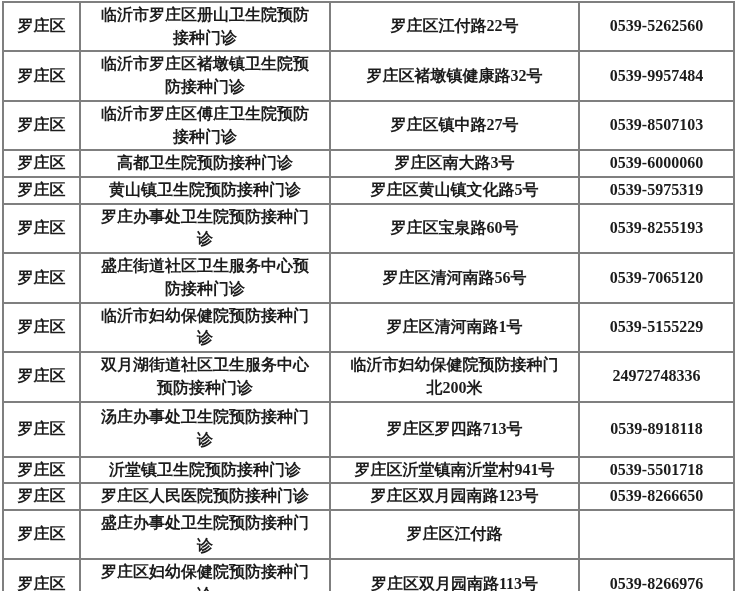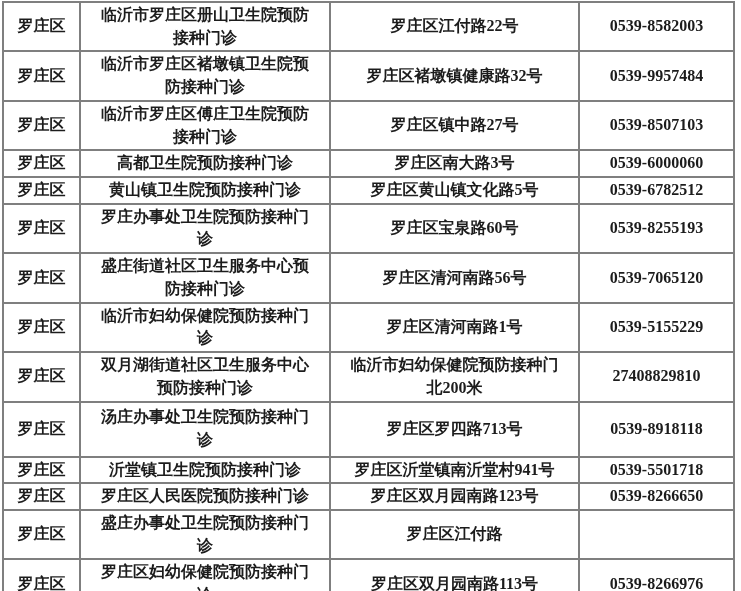--- a/index.html
+++ b/index.html
@@ -48,21 +48,21 @@
       <col class="c-name">
       <col class="c-address">
       <col class="c-phone">
   </colgroup>
   <tbody>
     <tr>
       <td>罗庄区</td>
       <td>临沂市罗庄区册山卫生院预防
 接种门诊</td>
       <td>罗庄区江付路22号</td>
-      <td>0539-8582003</td>
+      <td>0539-5262560</td>
     </tr>
     <tr>
       <td>罗庄区</td>
       <td>临沂市罗庄区褚墩镇卫生院预
 防接种门诊</td>
       <td>罗庄区褚墩镇健康路32号</td>
       <td>0539-9957484</td>
     </tr>
     <tr>
       <td>罗庄区</td>
@@ -74,21 +74,21 @@
     <tr>
       <td>罗庄区</td>
       <td>高都卫生院预防接种门诊</td>
       <td>罗庄区南大路3号</td>
       <td>0539-6000060</td>
     </tr>
     <tr>
       <td>罗庄区</td>
       <td>黄山镇卫生院预防接种门诊</td>
       <td>罗庄区黄山镇文化路5号</td>
-      <td>0539-6782512</td>
+      <td>0539-5975319</td>
     </tr>
     <tr>
       <td>罗庄区</td>
       <td>罗庄办事处卫生院预防接种门
 诊</td>
       <td>罗庄区宝泉路60号</td>
       <td>0539-8255193</td>
     </tr>
     <tr>
       <td>罗庄区</td>
@@ -103,21 +103,21 @@
 诊</td>
       <td>罗庄区清河南路1号</td>
       <td>0539-5155229</td>
     </tr>
     <tr>
       <td>罗庄区</td>
       <td>双月湖街道社区卫生服务中心
 预防接种门诊</td>
       <td>临沂市妇幼保健院预防接种门
 北200米</td>
-      <td>27408829810</td>
+      <td>24972748336</td>
     </tr>
     <tr>
       <td>罗庄区</td>
       <td>汤庄办事处卫生院预防接种门
 诊</td>
       <td>罗庄区罗四路713号</td>
       <td>0539-8918118</td>
     </tr>
     <tr>
       <td>罗庄区</td>

